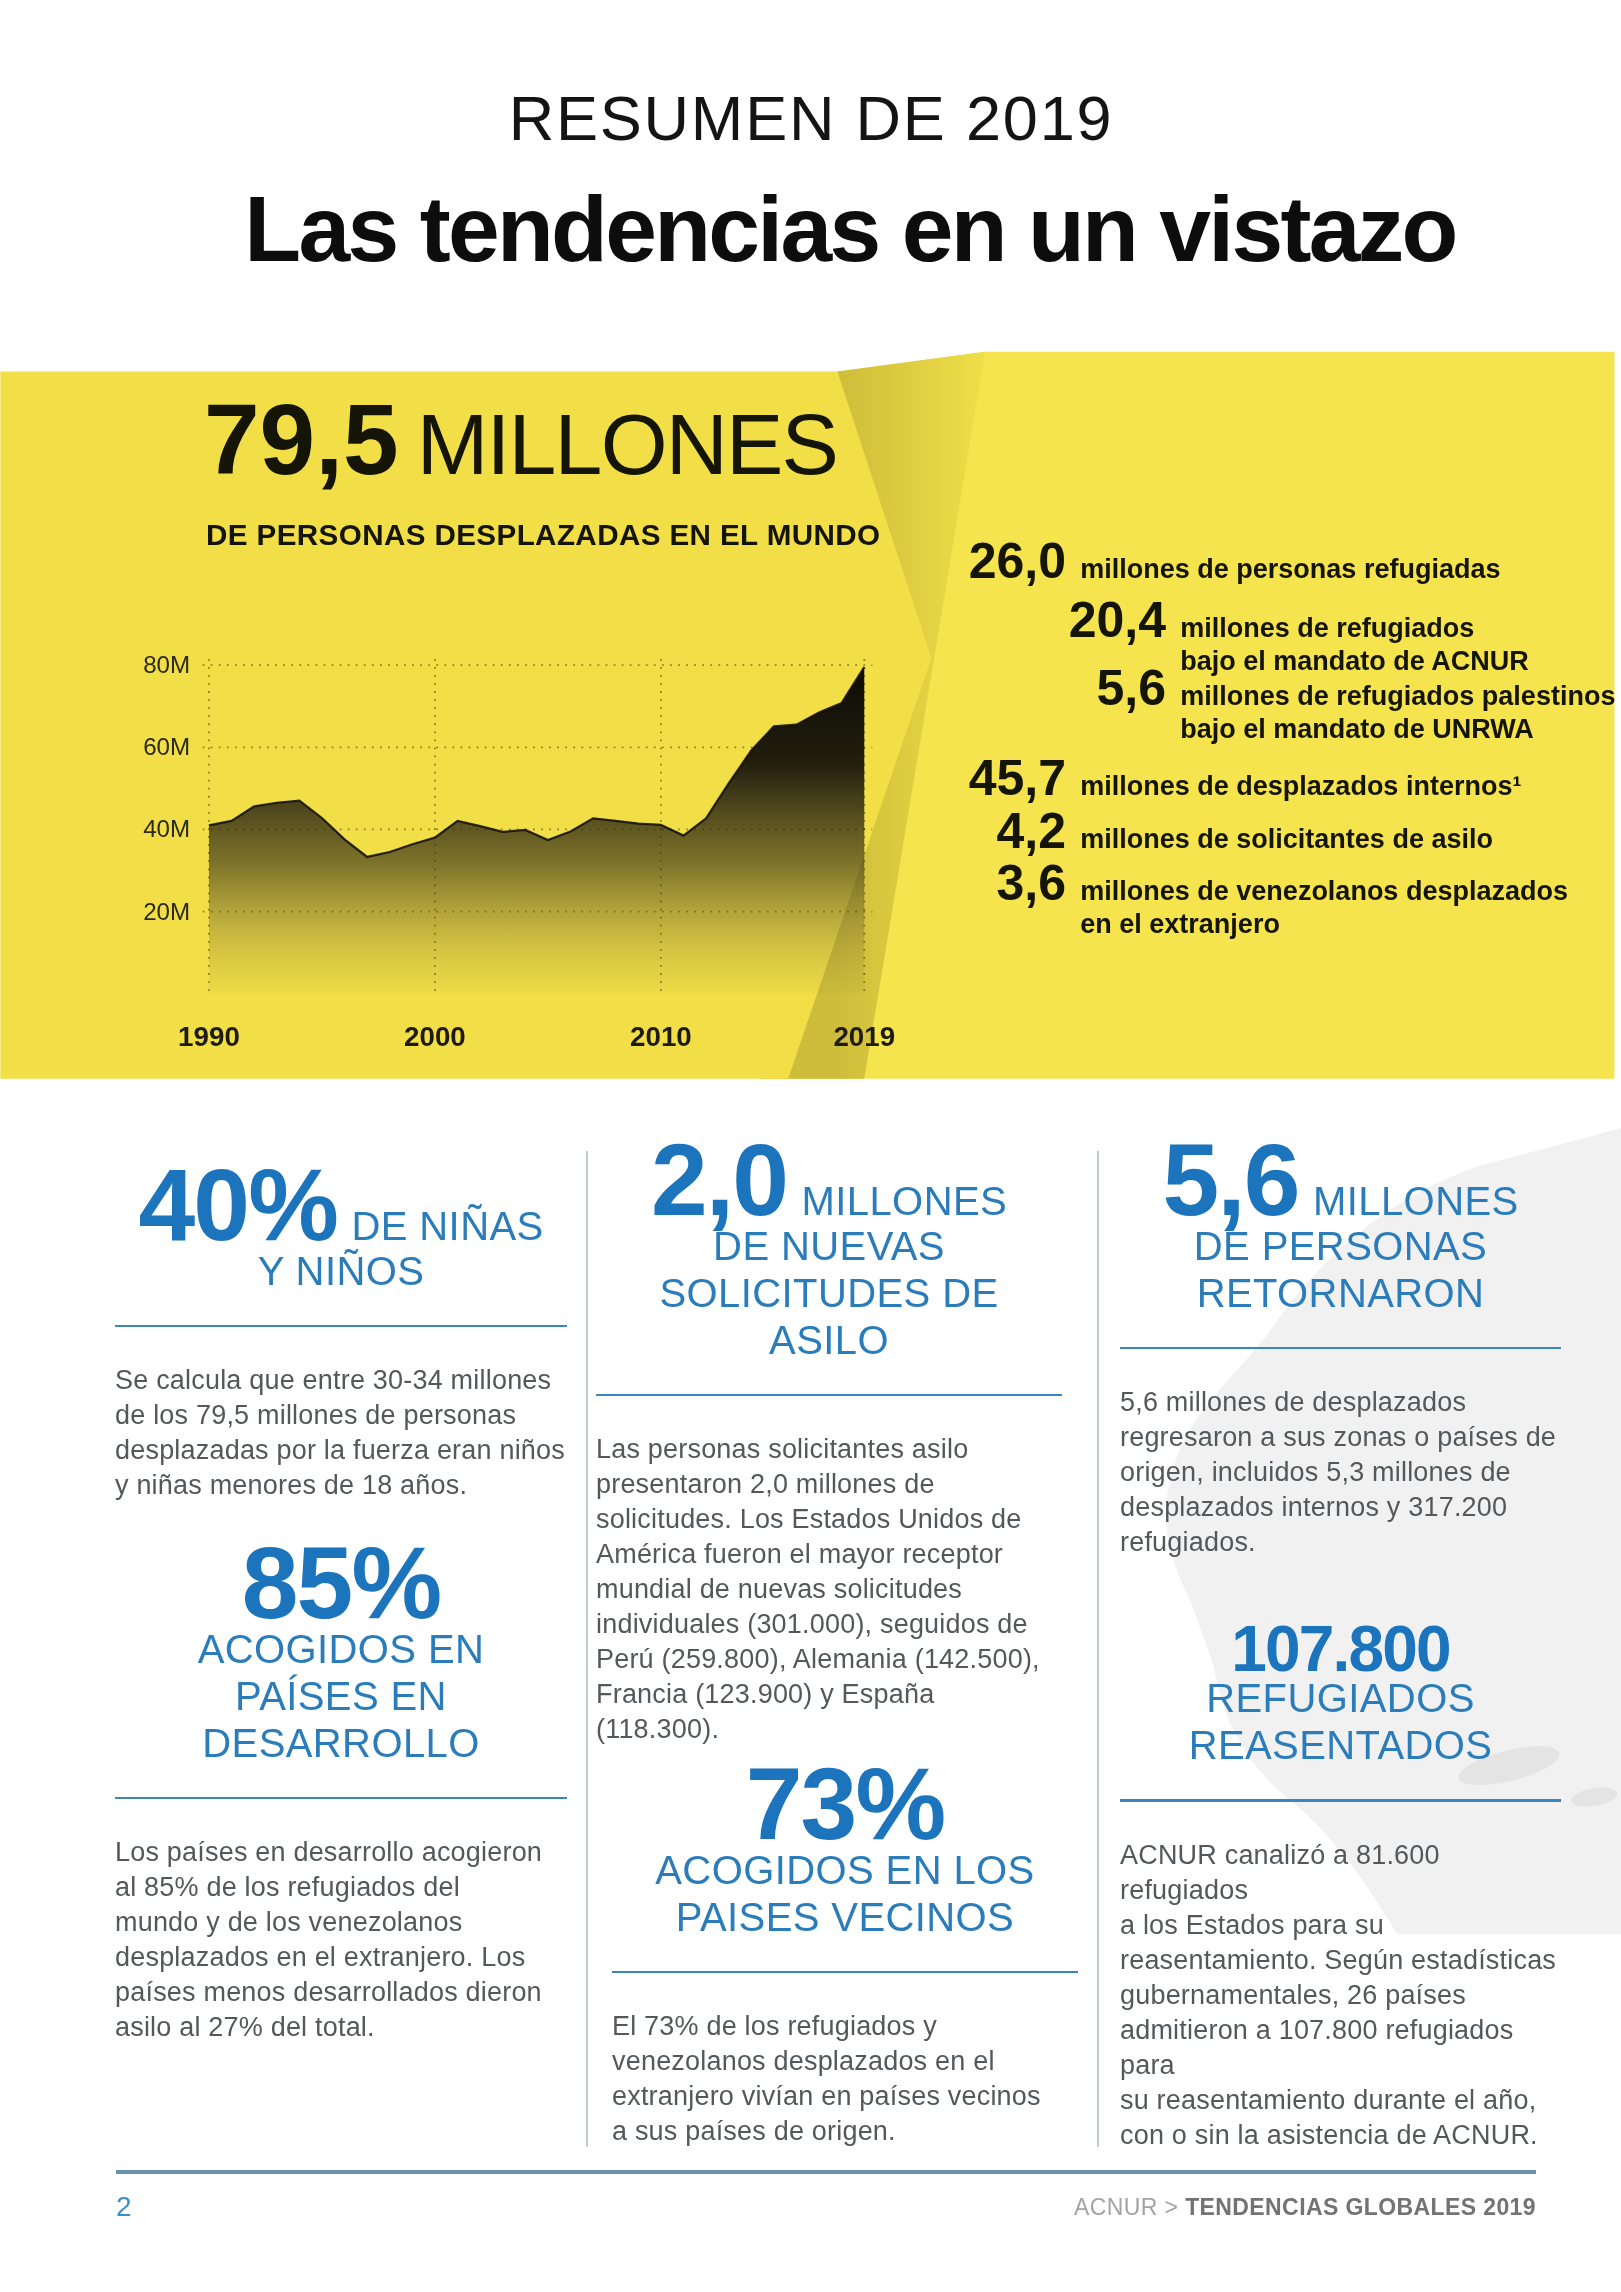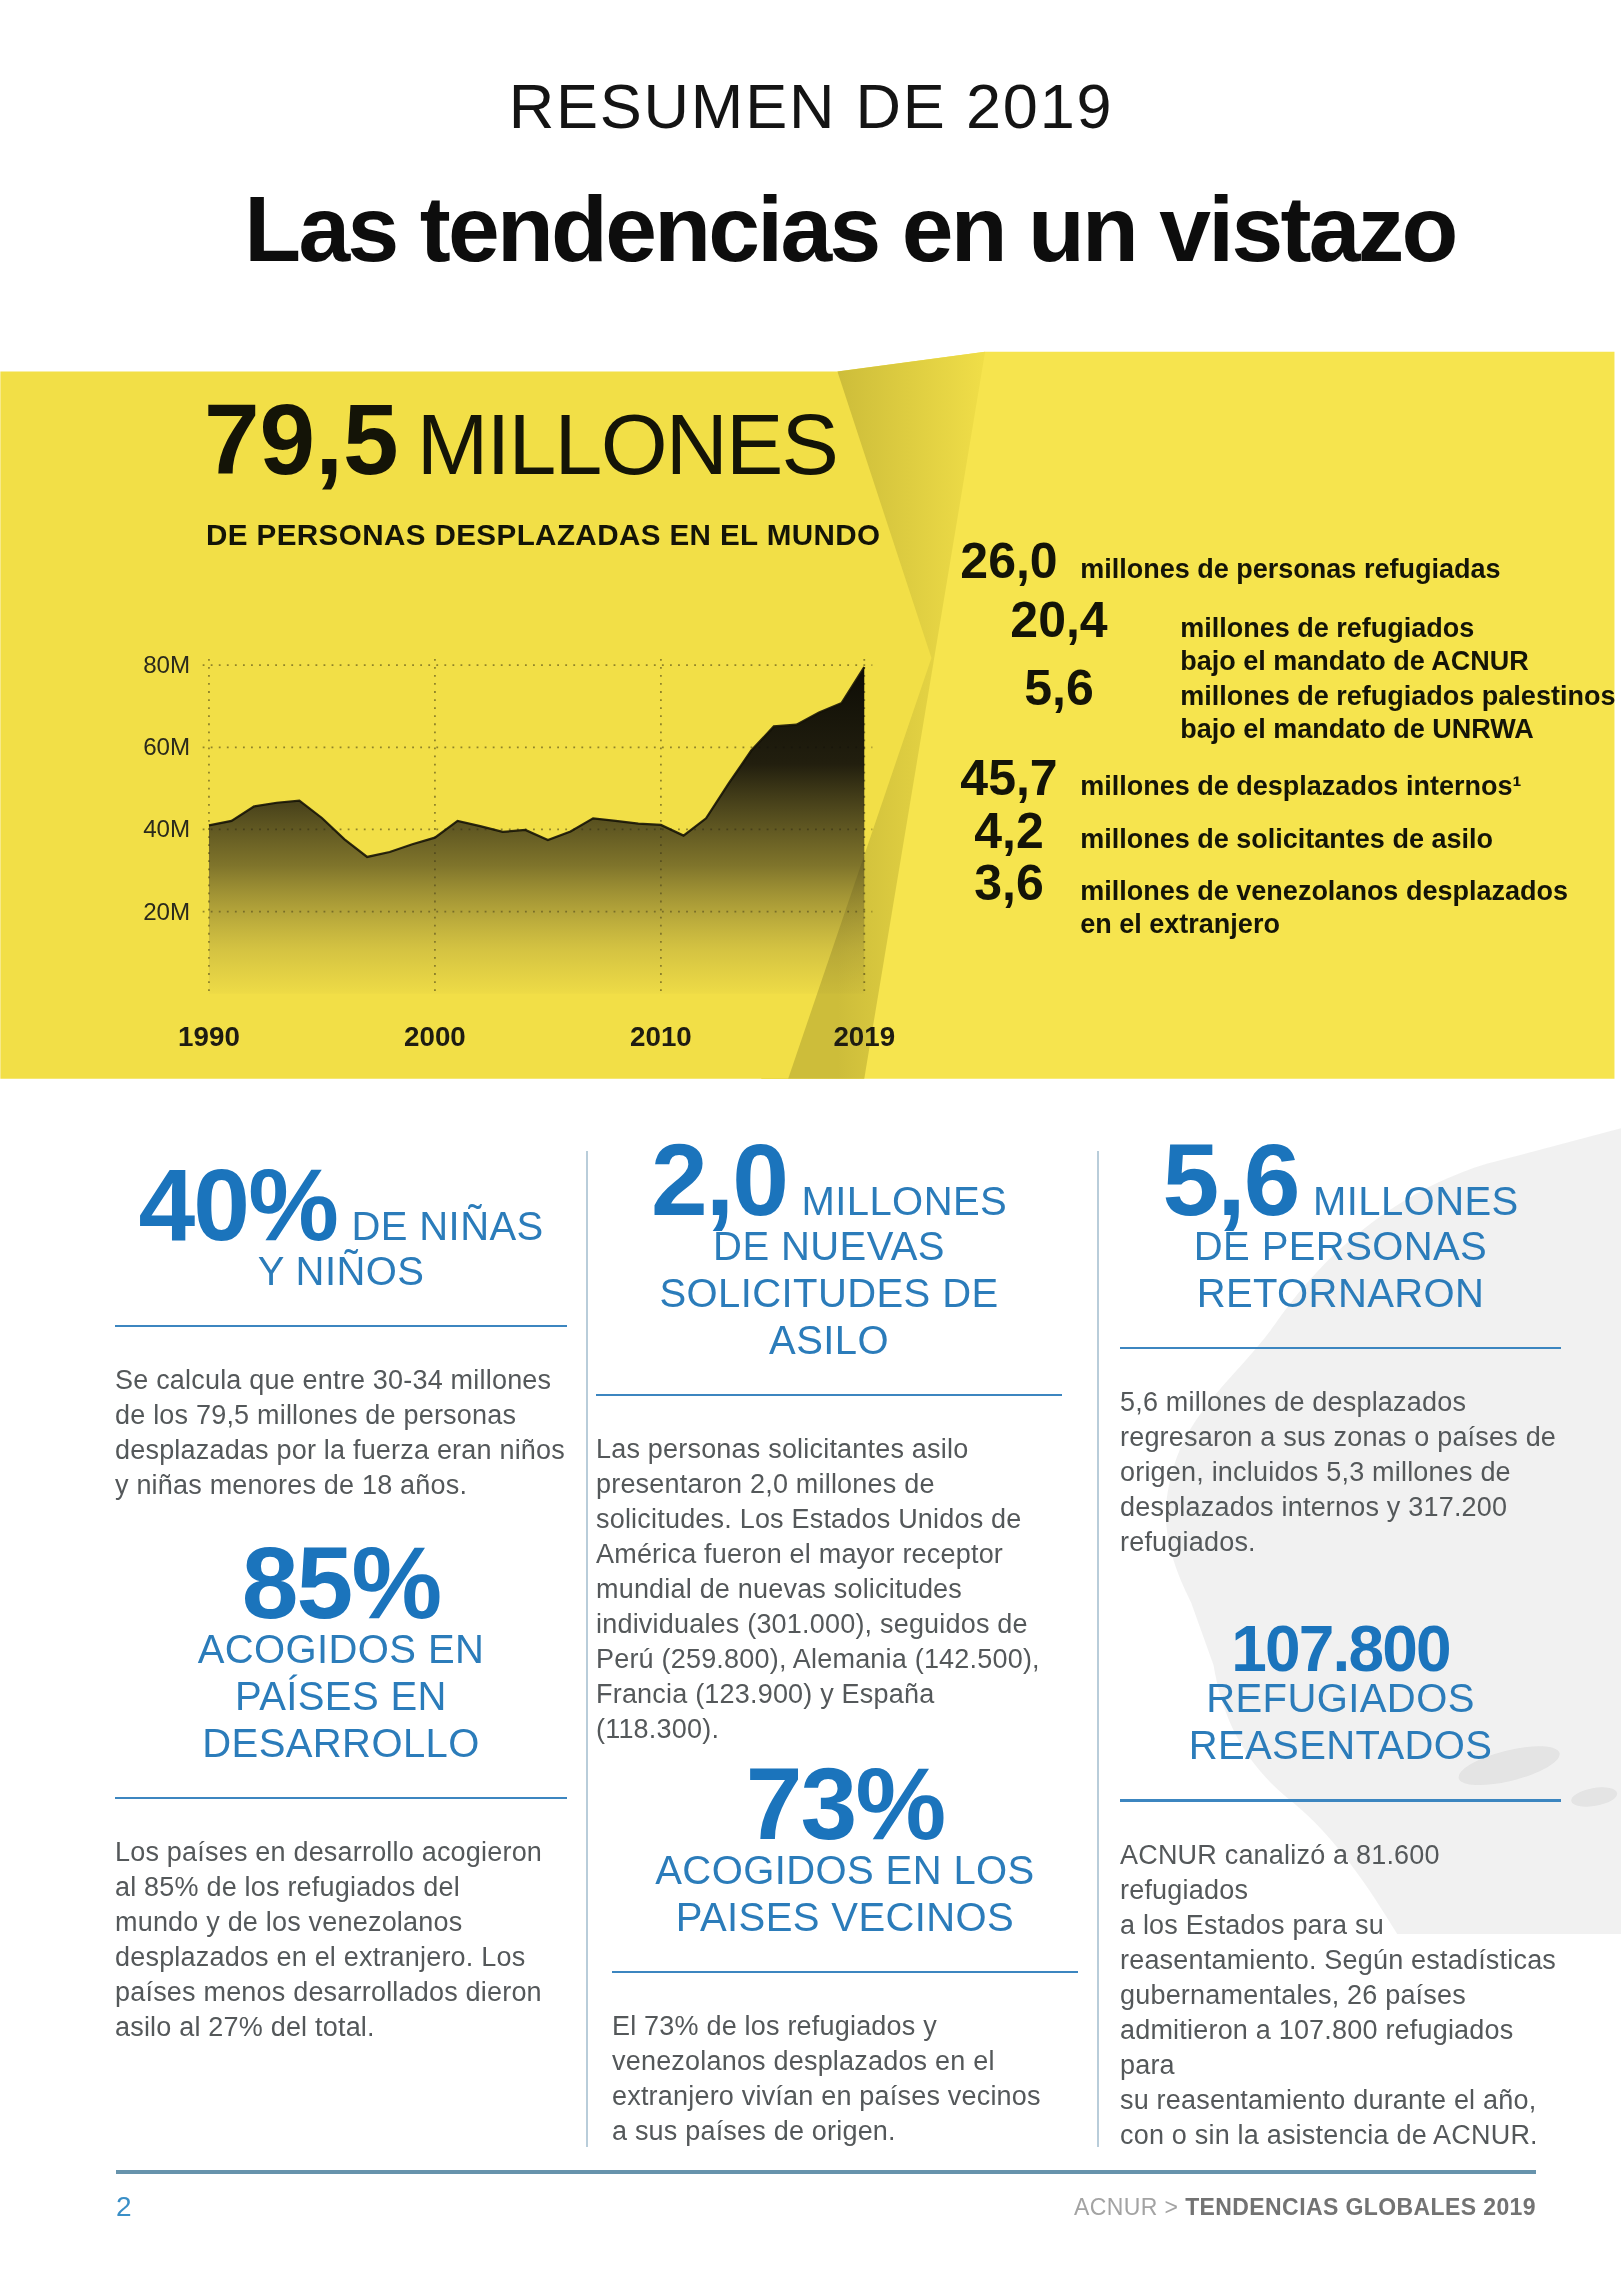--- a/index.html
+++ b/index.html
@@ -1,34 +1,34 @@
 <!DOCTYPE html>
 <html style="--accent-blue: #1b74bc; --caps-blue: #2b7cba; --rule-blue: #3c86c0; --divider: #b9cdda; --footer-rule: #6793ac; --body-text: #54585a; --yellow-left: #f2df47; --yellow-right: #f6e44e;font-size:14.3px"><head>
 <meta charset="utf-8">
 <style>
   html,body{margin:0;padding:0;background:#ffffff;}
   #page{position:relative;width:1622px;height:2293px;background:#fff;overflow:hidden;
         font-family:"Liberation Sans",sans-serif;color:#1b1b1b;}
   .abs{position:absolute;}
   
-  #kicker{top:70px;left:0;width:1622px;text-align:center;font-size:63px;letter-spacing:1.8px;
+  #kicker{top:82px;left:0;width:1622px;text-align:center;font-size:63px;letter-spacing:1.8px;
           font-weight:400;color:#141414;}
   #main-title{top:176px;left:0;width:1622px;text-align:center;font-size:93px;font-weight:700;
           letter-spacing:-2.7px;color:#0d0d0d;padding-left:39px;}
   
   #banner-svg{top:0;left:0;}
   #banner-headline{top:394px;left:204px;display:flex;align-items:baseline;line-height:.9;white-space:nowrap;}
   #banner-headline .num{font-size:100px;font-weight:700;color:#141407;}
   #banner-headline .unit{font-size:86px;font-weight:400;letter-spacing:-1.8px;margin-left:18px;color:#141407;}
   #banner-sub{top:518px;left:206px;font-size:29.6px;font-weight:700;letter-spacing:0.4px;color:#141407;}
   #banner-desc{top:548px;left:206px;font-size:24.6px;font-weight:700;line-height:39px;
                white-space:pre-line;color:#151508;}
   
   .stat-row{position:absolute;display:flex;align-items:baseline;}
-  .stat-num{font-weight:700;font-size:50px;color:#141407;text-align:center;flex:none;}
+  .stat-num{font-weight:700;font-size:50px;color:#141407;text-align:right;flex:none;}
   .stat-label{font-weight:700;font-size:27px;line-height:33px;margin-left:14.3px;
               white-space:pre-line;color:#141407;margin-top:10px;}
   
   .divider{width:1.8px;background:var(--divider);top:1151px;height:996px;}
   #divider-1{left:586px;} #divider-2{left:1097px;}
   .block{position:absolute;text-align:center;}
   #c1b1{top:1164px;left:115px;width:452px;}
   #c1b2{top:1542px;left:115px;width:452px;}
   #c2b1{top:1139px;left:596px;width:466px;}
   #c2b2{top:1763px;left:612px;width:466px;}

